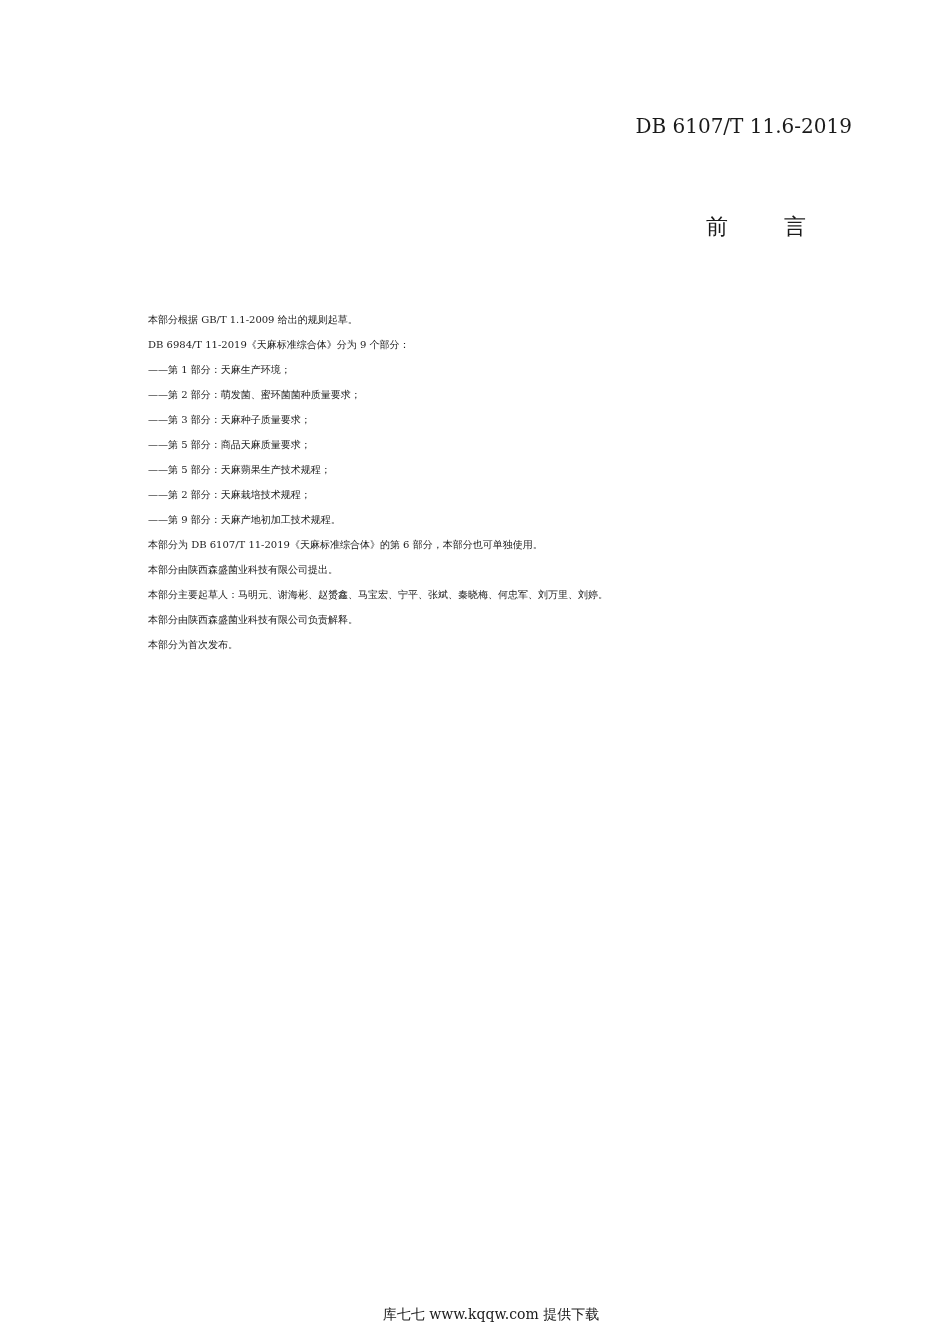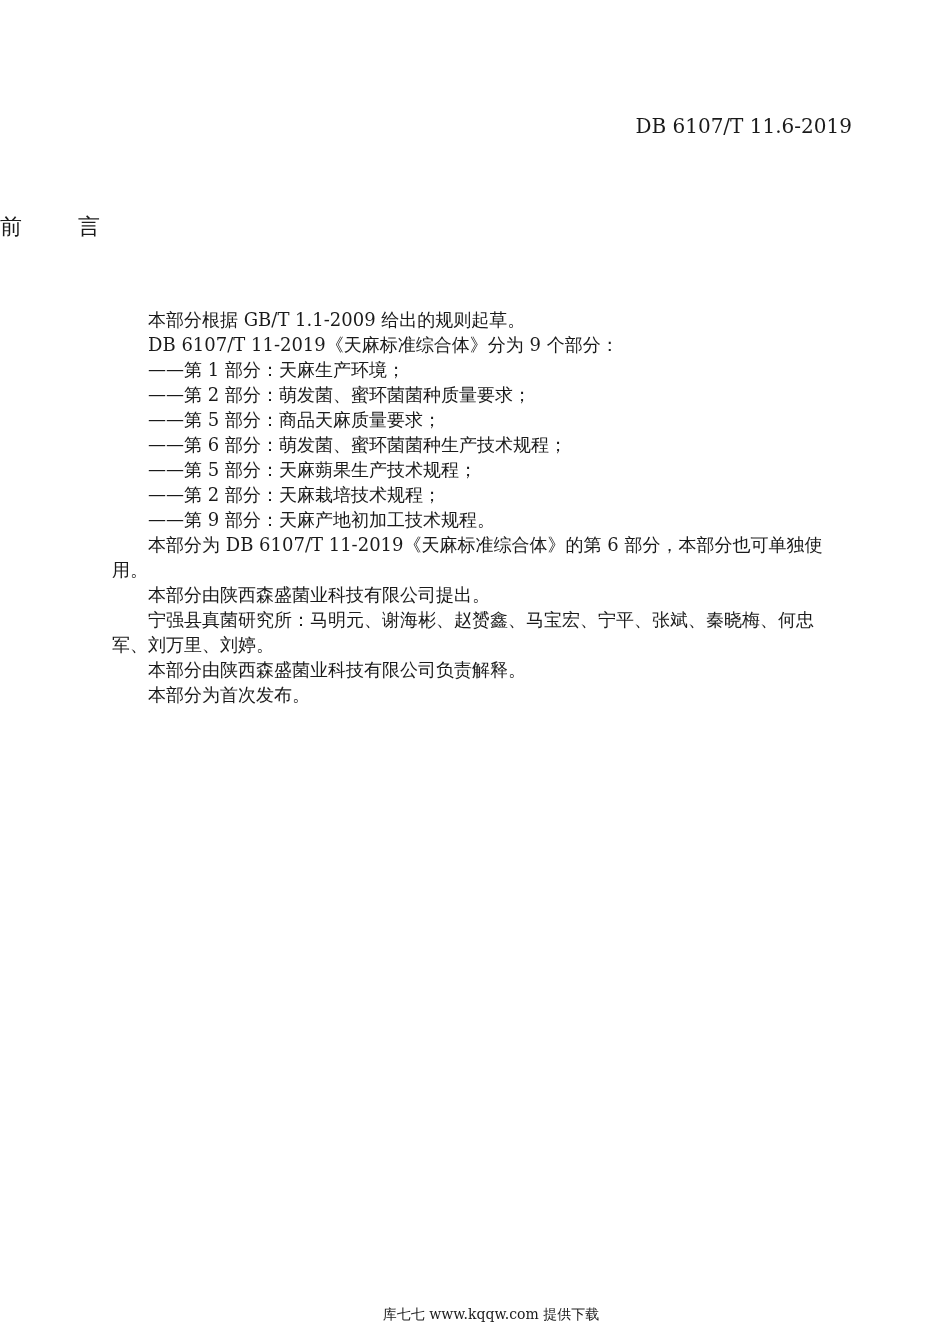--- a/index.html
+++ b/index.html
@@ -21,37 +21,37 @@
       right: 98px;
       font-size: 20px;
       font-family: "DejaVu Serif", serif;
       letter-spacing: 0;
     }
     .title {
       position: absolute;
       top: 212px;
       left: 0;
       width: 806px;
-      text-align: left;
+      text-align: right;
       font-size: 22px;
       font-family: "DejaVu Sans", sans-serif;
       font-weight: normal;
     }
     .title span {
       display: inline-block;
     }
     .title .gap {
       width: 56px;
     }
     .body-text {
       position: absolute;
       top: 307px;
       left: 112px;
       width: 728px;
-      font-size: 18px;
+      font-size: 10px;
       line-height: 25px;
     }
     .para {
       margin: 0;
       text-indent: 36px;
       font-family: "DejaVu Serif", serif;
     }
     .footer {
       position: absolute;
       top: 1306px;
@@ -66,28 +66,28 @@
 <body>
 
 <div class="doc-code">DB 6107/T 11.6-2019</div>
 
 <div class="title">
   <span>前</span><span class="gap"></span><span>言</span>
 </div>
 
 <div class="body-text">
   <p class="para">本部分根据 GB/T 1.1-2009 给出的规则起草。</p>
-  <p class="para">DB 6107/T 11-2019《天麻标准综合体》分为 9 个部分：</p>
+  <p class="para">DB 6984/T 11-2019《天麻标准综合体》分为 9 个部分：</p>
   <p class="para">——第 1 部分：天麻生产环境；</p>
   <p class="para">——第 2 部分：萌发菌、蜜环菌菌种质量要求；</p>
+  <p class="para">——第 3 部分：天麻种子质量要求；</p>
   <p class="para">——第 5 部分：商品天麻质量要求；</p>
-  <p class="para">——第 6 部分：萌发菌、蜜环菌菌种生产技术规程；</p>
   <p class="para">——第 5 部分：天麻蒴果生产技术规程；</p>
   <p class="para">——第 2 部分：天麻栽培技术规程；</p>
   <p class="para">——第 9 部分：天麻产地初加工技术规程。</p>
   <p class="para">本部分为 DB 6107/T 11-2019《天麻标准综合体》的第  6  部分，本部分也可单独使用。</p>
   <p class="para">本部分由陕西森盛菌业科技有限公司提出。</p>
-  <p class="para">宁强县真菌研究所：马明元、谢海彬、赵赟鑫、马宝宏、宁平、张斌、秦晓梅、何忠军、刘万里、刘婷。</p>
+  <p class="para">本部分主要起草人：马明元、谢海彬、赵赟鑫、马宝宏、宁平、张斌、秦晓梅、何忠军、刘万里、刘婷。</p>
   <p class="para">本部分由陕西森盛菌业科技有限公司负责解释。</p>
   <p class="para">本部分为首次发布。</p>
 </div>
 
 <div class="footer">库七七 www.kqqw.com 提供下载</div>
 
 </body></html>

